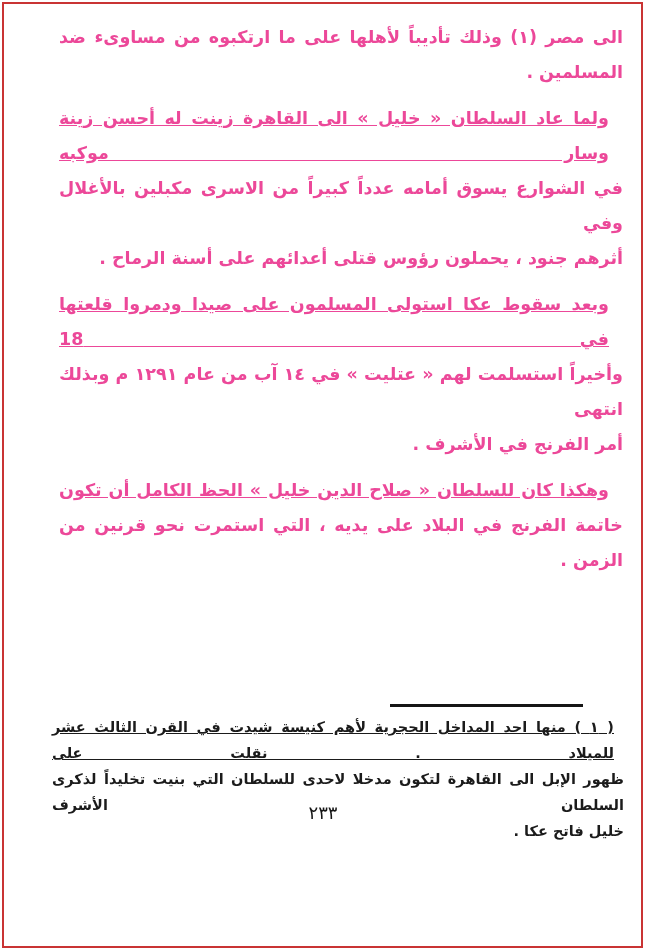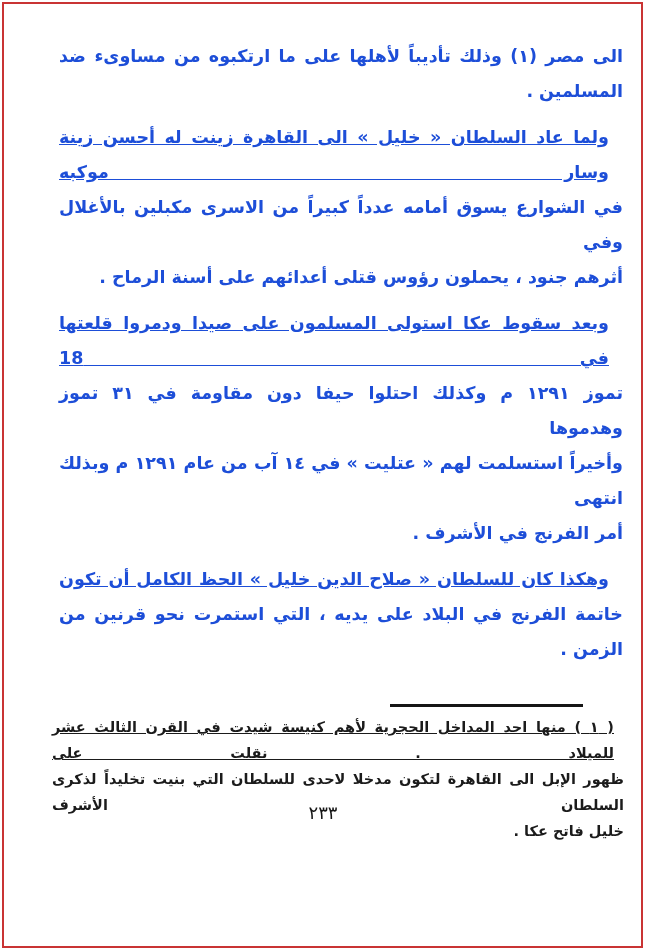--- a/index.html
+++ b/index.html
@@ -11,24 +11,24 @@
     font-family: "DejaVu Sans", sans-serif;
   }
   .frame {
     position: absolute;
     top: 2px; left: 2px; right: 3px; bottom: 3px;
     border: 2px solid #c93434;
     pointer-events: none;
   }
   .body-text {
     position: absolute;
-    top: 39px; right: 23px;
+    top: 20px; right: 23px;
     width: 564px;
     direction: rtl;
-    color: #1d4ed8;
+    color: #ec4899;
     font-size: 17.5px;
     font-weight: bold;
     line-height: 35px;
   }
   .para { margin-bottom: 11px; }
   .line {
     text-align: justify;
     text-align-last: justify;
   }
   .line.last { text-align-last: right; }
@@ -76,21 +76,20 @@
     <div class="para">
       <div class="line first last">الى مصر (١) وذلك تأديباً لأهلها على ما ارتكبوه من مساوىء ضد المسلمين .</div>
     </div>
     <div class="para indent">
       <div class="line first">ولما عاد السلطان « خليل » الى القاهرة زينت له أحسن زينة وسار موكبه</div>
       <div class="line">في الشوارع يسوق أمامه عدداً كبيراً من الاسرى مكبلين بالأغلال وفي</div>
       <div class="line last">أثرهم جنود ، يحملون رؤوس قتلى أعدائهم على أسنة الرماح .</div>
     </div>
     <div class="para indent">
       <div class="line first">وبعد سقوط عكا استولى المسلمون على صيدا ودمروا قلعتها في 18</div>
-      <div class="line">تموز ١٢٩١ م وكذلك احتلوا حيفا دون مقاومة في ٣١ تموز وهدموها</div>
       <div class="line">وأخيراً استسلمت لهم « عتليت » في ١٤ آب من عام ١٢٩١ م وبذلك انتهى</div>
       <div class="line last">أمر الفرنج في الأشرف .</div>
     </div>
     <div class="para indent">
       <div class="line first">وهكذا كان للسلطان « صلاح الدين خليل » الحظ الكامل أن تكون</div>
       <div class="line last">خاتمة الفرنج في البلاد على يديه ، التي استمرت نحو قرنين من الزمن .</div>
     </div>
   </div>
 
 <div class="footnote-area">

